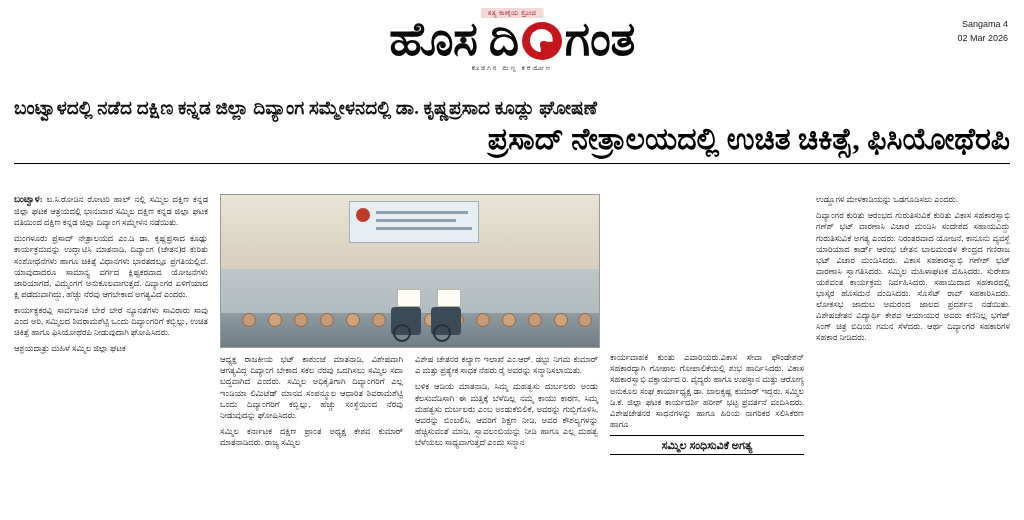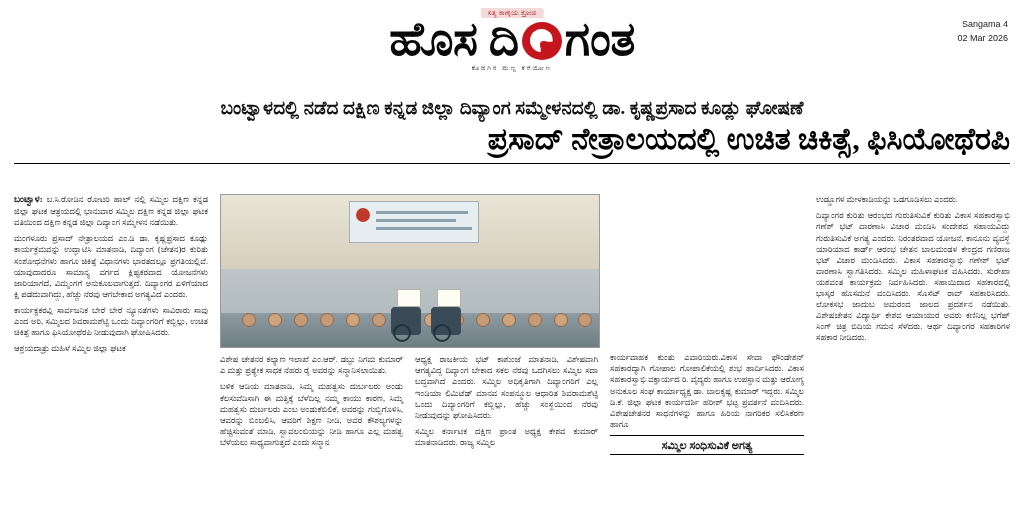--- a/index.html
+++ b/index.html
@@ -98,21 +98,21 @@
     right: 2px;
     top: 12px;
     text-align: right;
     font-size: 9px;
     color: #222;
     line-height: 1.5;
   }
 
   
   .kicker {
-    text-align: center;
+    text-align: left;
     font-family: "Liberation Serif", serif;
     font-weight: bold;
     font-size: 18.5px;
     line-height: 1.15;
     color: #111;
     margin: 6px 0 2px 0;
     white-space: nowrap;
   }
   .headline {
     text-align: right;
@@ -347,26 +347,26 @@
           </div>
 
         <div class="wheelchair" style="left:170px;"></div>
         <div class="wheelchair" style="left:210px;"></div>
         <div class="certificate" style="left:176px; bottom:40px;"></div>
         <div class="certificate" style="left:216px; bottom:40px;"></div>
       </div>
 
       <div class="mid-split">
         <div class="col-half caption">
+          <p>ಆಧ್ಯಕ್ಷ ರಾಜಕೀಯ ಭಟ್ ಕಾಶುಂಜೆ ಮಾತನಾಡಿ, ವಿಶೇಷವಾಗಿ ಆಗತ್ಯವಿದ್ದ ದಿವ್ಯಾಂಗ ಬೇಕಾದ ಸಕಲ ನೆರವು ಒದಗಿಸಲು ಸಮ್ಮಿಲ ಸದಾ ಬದ್ಧವಾಗಿದೆ ಎಂದರು. ಸಮ್ಮಿಲ ಅಧಿಕೃತಿಗಾಗಿ ದಿವ್ಯಾಂಗರಿಗೆ ಎಲ್ಲ ಇಂಡಿಯಾ ಲಿಮಿಟೆಡ್ ಮಾನವ ಸಂಪನ್ಮೂಲ ಆಧಾರಿತ ಶಿವರಾಮಶೆಟ್ಟಿ ಒಂದು ದಿವ್ಯಾಂಗರಿಗೆ ಕಬ್ಬಿಲ್ಲು, ಹೆಚ್ಚು ಸಂಸ್ಥೆಯಿಂದ ನೆರವು ನೀಡುವುದನ್ನು ಘೋಷಿಸಿದರು.</p>
+          <p>ಸಮ್ಮಿಲ ಕರ್ನಾಟಕ ದಕ್ಷಿಣ ಪ್ರಾಂತ ಅಧ್ಯಕ್ಷ ಕೇಶವ ಕುಮಾರ್ ಮಾತನಾಡಿದರು. ರಾಜ್ಯ ಸಮ್ಮಿಲ</p>
+        </div>
+        <div class="col-half caption">
           <p>ವಿಶೇಷ ಚೇತನರ ಕಲ್ಯಾಣ ಇಲಾಖೆ ಎಂ.ಆರ್. ಡಬ್ಬು ನಿಗಮ ಕುಮಾರ್ ಎ ಮತ್ತು ಪ್ರತ್ಯೇಕ ಸಾಧಕ ನೆಹರು ರೈ ಅವರನ್ನು ಸನ್ಮಾನಿಸಲಾಯಿತು.</p>
           <p>ಬಳಿಕ ಆಡಿಯ ಮಾತನಾಡಿ, ಸಿಮ್ಮ ಮಹತ್ವಸು ದುರ್ಬಲರು ಅಂಡು ಕೆಲಸುವೆಡಿಸಾಗಿ ಈ ಮತ್ತಿಕ್ಕೆ ಬೆಳೆದಿಲ್ಲ ನಮ್ಮ ಕಾಯು ಕಾರಣ, ಸಿಮ್ಮ ಮಹತ್ವಸು ದುರ್ಬಲರು ಎಂಬ ಅಂಡುಕೆಬಿಲಿಕೆ, ಅವರನ್ನು ಗುಬ್ಬಿಗೊಳಿಸಿ, ಆವರನ್ನು ಬಿಂಬಲಿಸಿ, ಆವರಿಗೆ ಶಿಕ್ಷಣ ನೀಡಿ, ಅವರ ಕೌಶಲ್ಯಗಳನ್ನು ಹೆಚ್ಚಿಸುವಂತೆ ಮಾಡಿ, ಸ್ವಾವಲಂಬಿಯನ್ನು ನೀಡಿ ಹಾಗೂ ಎಲ್ಲ ಮಹತ್ವ ಬೆಳೆಯಲು ಸಾಧ್ಯವಾಗುತ್ತದೆ ಎಂದು ಸನ್ಮಾನ</p>
-        </div>
-        <div class="col-half caption">
-          <p>ಆಧ್ಯಕ್ಷ ರಾಜಕೀಯ ಭಟ್ ಕಾಶುಂಜೆ ಮಾತನಾಡಿ, ವಿಶೇಷವಾಗಿ ಆಗತ್ಯವಿದ್ದ ದಿವ್ಯಾಂಗ ಬೇಕಾದ ಸಕಲ ನೆರವು ಒದಗಿಸಲು ಸಮ್ಮಿಲ ಸದಾ ಬದ್ಧವಾಗಿದೆ ಎಂದರು. ಸಮ್ಮಿಲ ಅಧಿಕೃತಿಗಾಗಿ ದಿವ್ಯಾಂಗರಿಗೆ ಎಲ್ಲ ಇಂಡಿಯಾ ಲಿಮಿಟೆಡ್ ಮಾನವ ಸಂಪನ್ಮೂಲ ಆಧಾರಿತ ಶಿವರಾಮಶೆಟ್ಟಿ ಒಂದು ದಿವ್ಯಾಂಗರಿಗೆ ಕಬ್ಬಿಲ್ಲು, ಹೆಚ್ಚು ಸಂಸ್ಥೆಯಿಂದ ನೆರವು ನೀಡುವುದನ್ನು ಘೋಷಿಸಿದರು.</p>
-          <p>ಸಮ್ಮಿಲ ಕರ್ನಾಟಕ ದಕ್ಷಿಣ ಪ್ರಾಂತ ಅಧ್ಯಕ್ಷ ಕೇಶವ ಕುಮಾರ್ ಮಾತನಾಡಿದರು. ರಾಜ್ಯ ಸಮ್ಮಿಲ</p>
         </div>
       </div>
     </div>
 
     <div class="col col-3">
       <div style="height:158px;"></div>
       <p>ಕಾರ್ಯವಾಹಕ ಕುಂತು ಎವಾರಿಯರು.ವಿಕಾಸ ಸೇವಾ ಫೌಂಡೇಶನ್ ಸಹಕಾರದ್ಯಾಗಿ ಗೋಪಾಲ ಗೋಪಾಲಿಕೆಯಲ್ಲಿ ಶುಭ ಹಾರ್ದಿಸಿದರು. ವಿಕಾಸ ಸಹಕಾರಸ್ವಾಭಿ ವಕ್ತಾರ್ಯದ ರಿ. ವೈದ್ಯರು ಹಾಗೂ ಉಪಸ್ಥಾನ ಮತ್ತು ಆರೋಗ್ಯ ಅನುಕೂಲ ಸಂಘ ಕಾರ್ಯಾಧ್ಯಕ್ಷ ಡಾ. ಬಾಲಕೃಷ್ಣ ಕುಮಾರ್ ಇದ್ದರು. ಸಮ್ಮಿಲ ಡಿ.ಕೆ. ಜಿಲ್ಲಾ ಘಟಕ ಕಾರ್ಯದರ್ಶಿ ಹರೀಶ್ ಭಟ್ಟ ಪ್ರವರ್ತನೆ ವಂದಿಸಿದರು. ವಿಶೇಷಚೇತನರ ಸಾಧನೆಗಳನ್ನು ಹಾಗೂ ಹಿರಿಯ ನಾಗರಿಕರ ಸಲಿಸಿಕೆರಣ ಹಾಗೂ</p>
       <div class="subhead-box">ಸಮ್ಮಿಲ ಸಂಧಿಸುವಿಕೆ ಅಗತ್ಯ</div>
     </div>
 

